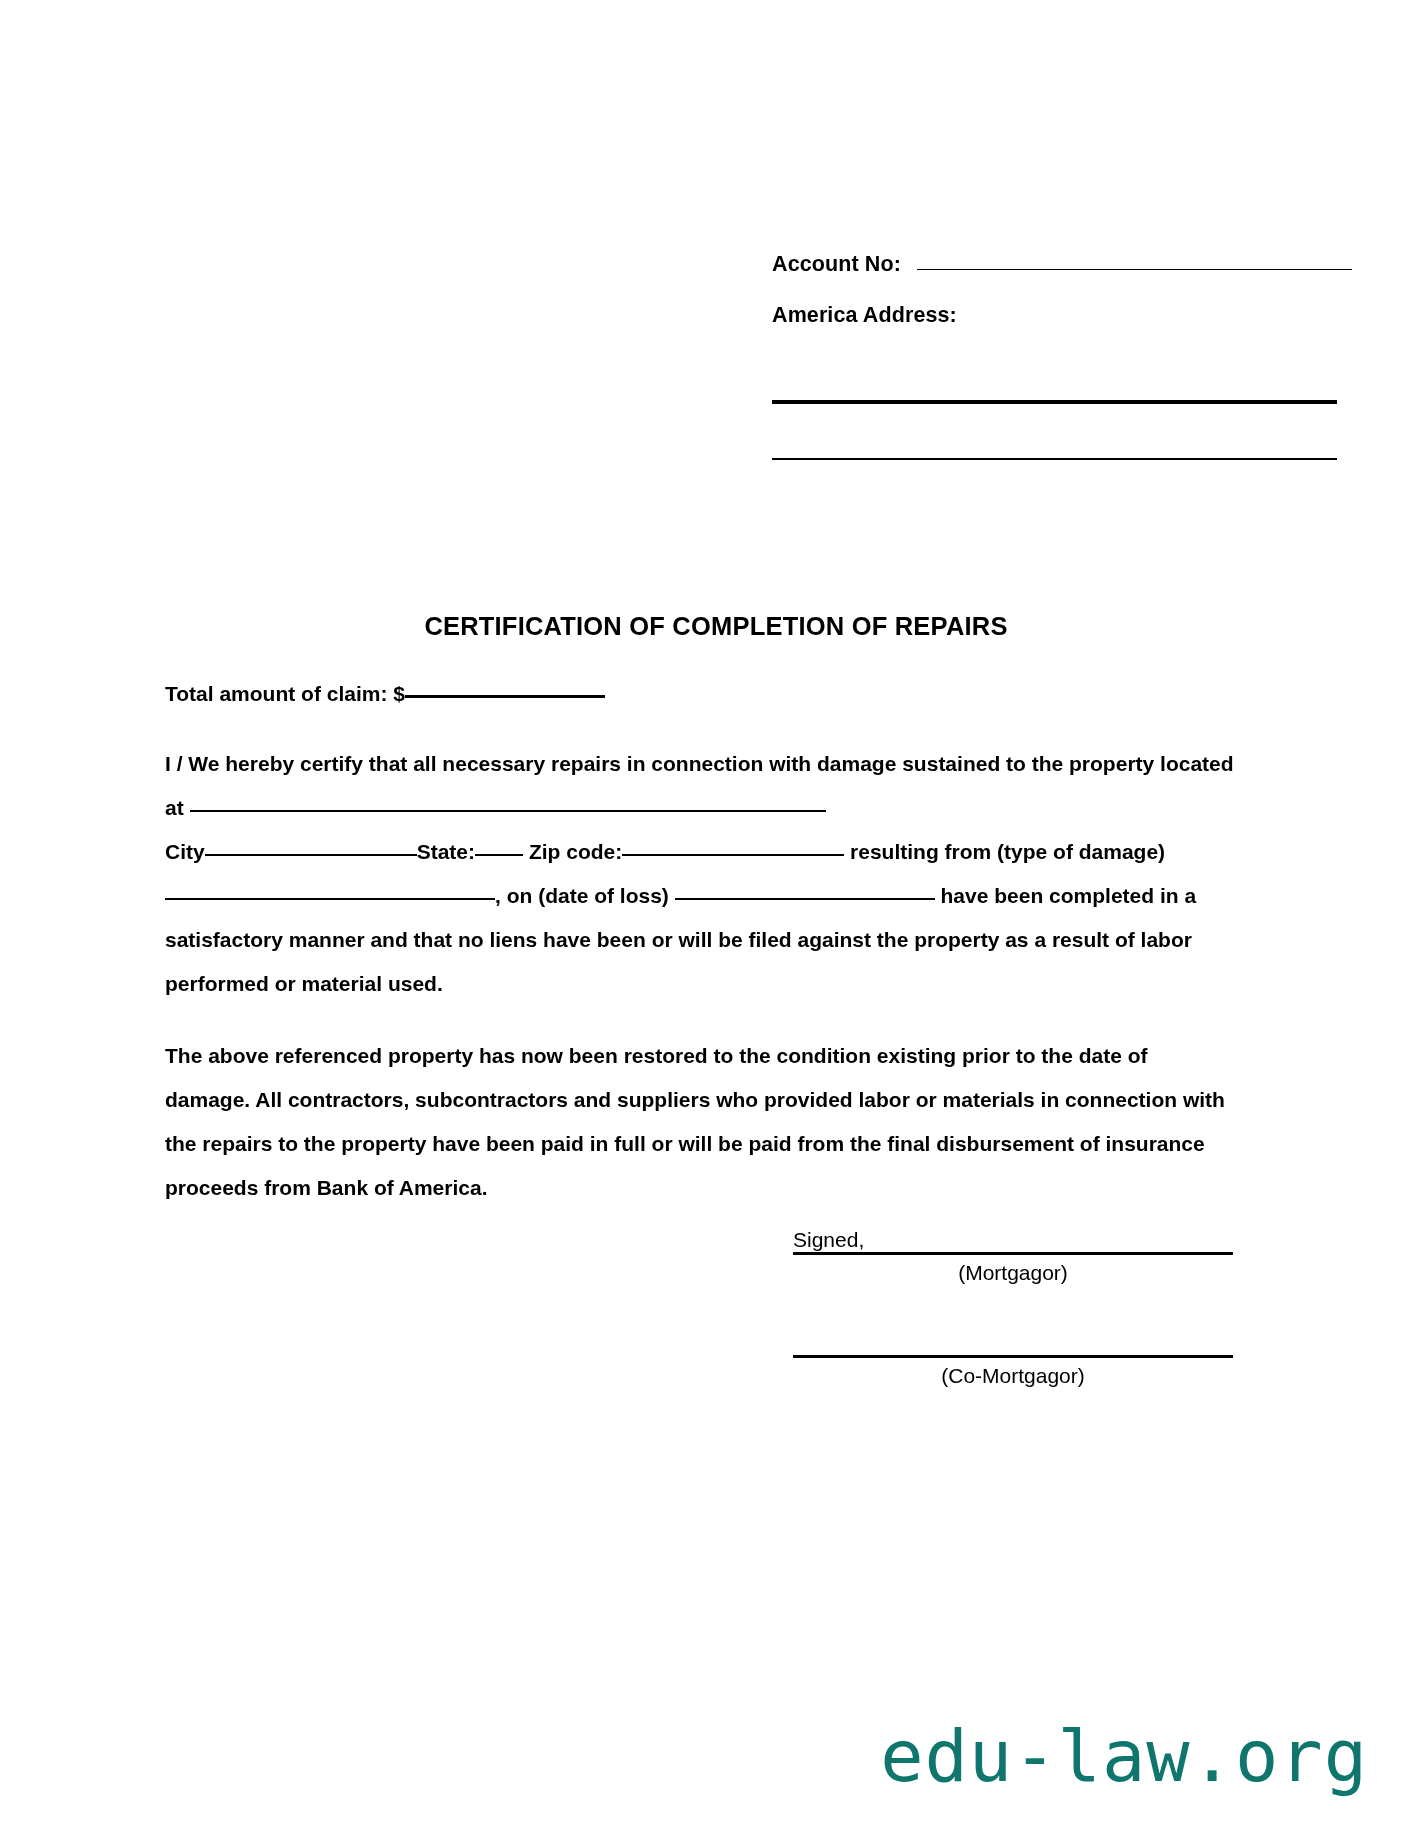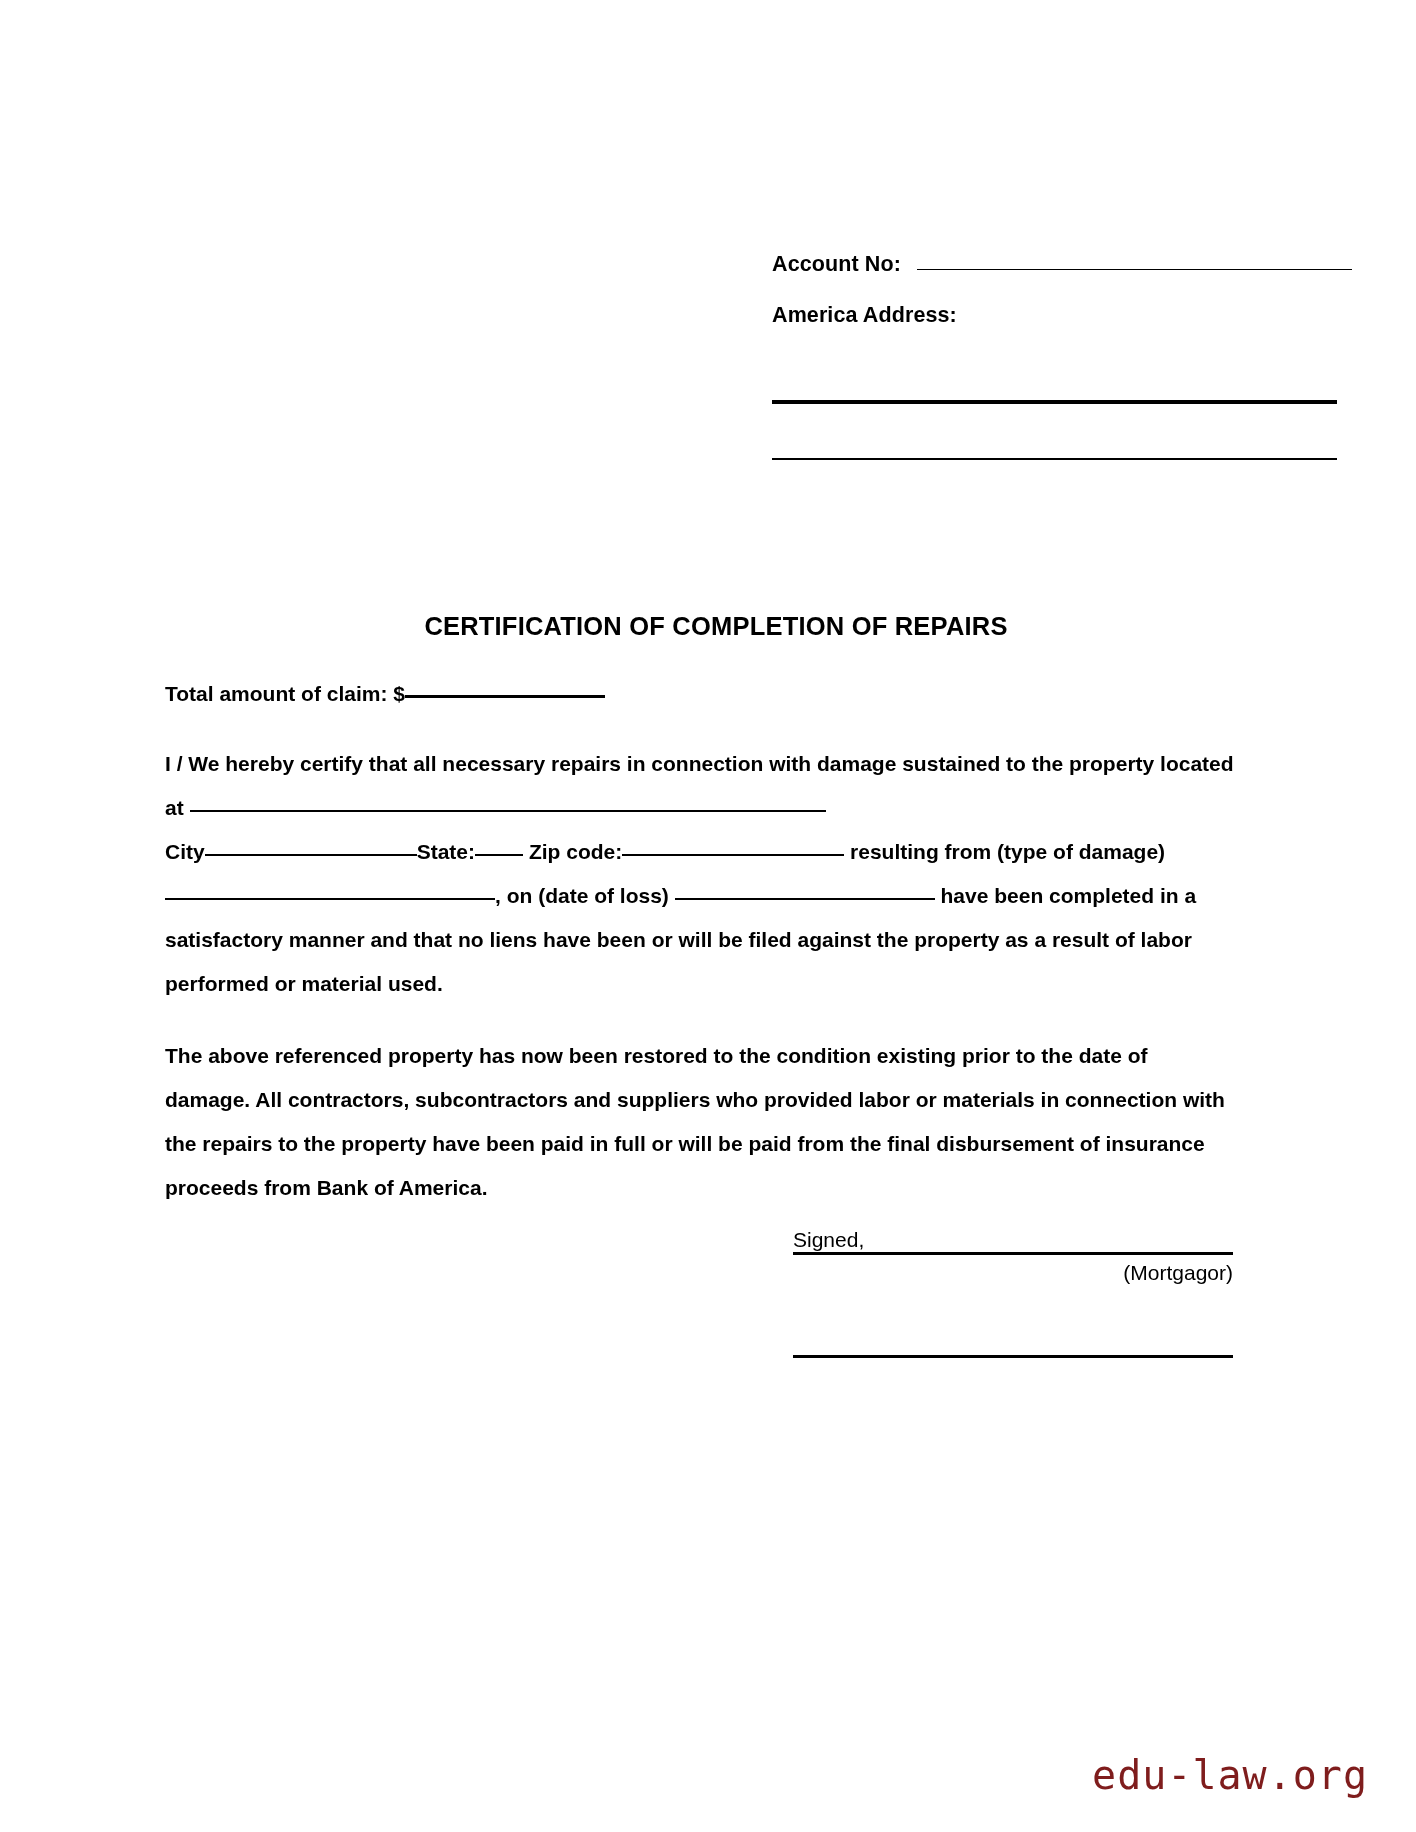--- a/index.html
+++ b/index.html
@@ -114,35 +114,35 @@
   .signed-label {
     font-size: 21px;
   }
   .sig-line {
     width: 440px;
     border-top: 3px solid #000;
     height: 0;
   }
   .sig-caption {
     width: 440px;
-    text-align: right;
+    text-align: center;
     font-size: 21px;
     margin-top: 6px;
   }
   .sig-gap { height: 70px; }
 
   
   .watermark {
     position: absolute;
     right: 48px;
     bottom: 34px;
     font-family: "DejaVu Sans Mono", "Liberation Mono", monospace;
-    font-size: 40px;
+    font-size: 72px;
     letter-spacing: 1px;
-    color: #7f1d1d;
+    color: #0f766e;
     white-space: nowrap;
   }
 </style>
 </head>
 <body>
 
 <div id="page">
 
   <div class="header-block">
     <div class="hdr-row">
@@ -177,17 +177,18 @@
 
   <div class="sig-block">
     <div class="signed-label">Signed,</div>
 
     <div class="sig-line"></div>
     <div class="sig-caption">(Mortgagor)</div>
 
     <div class="sig-gap"></div>
 
     <div class="sig-line"></div>
+    <div class="sig-caption">(Co-Mortgagor)</div>
   </div>
 
   <div class="watermark">edu-law.org</div>
 
 </div>
 
 </body></html>

